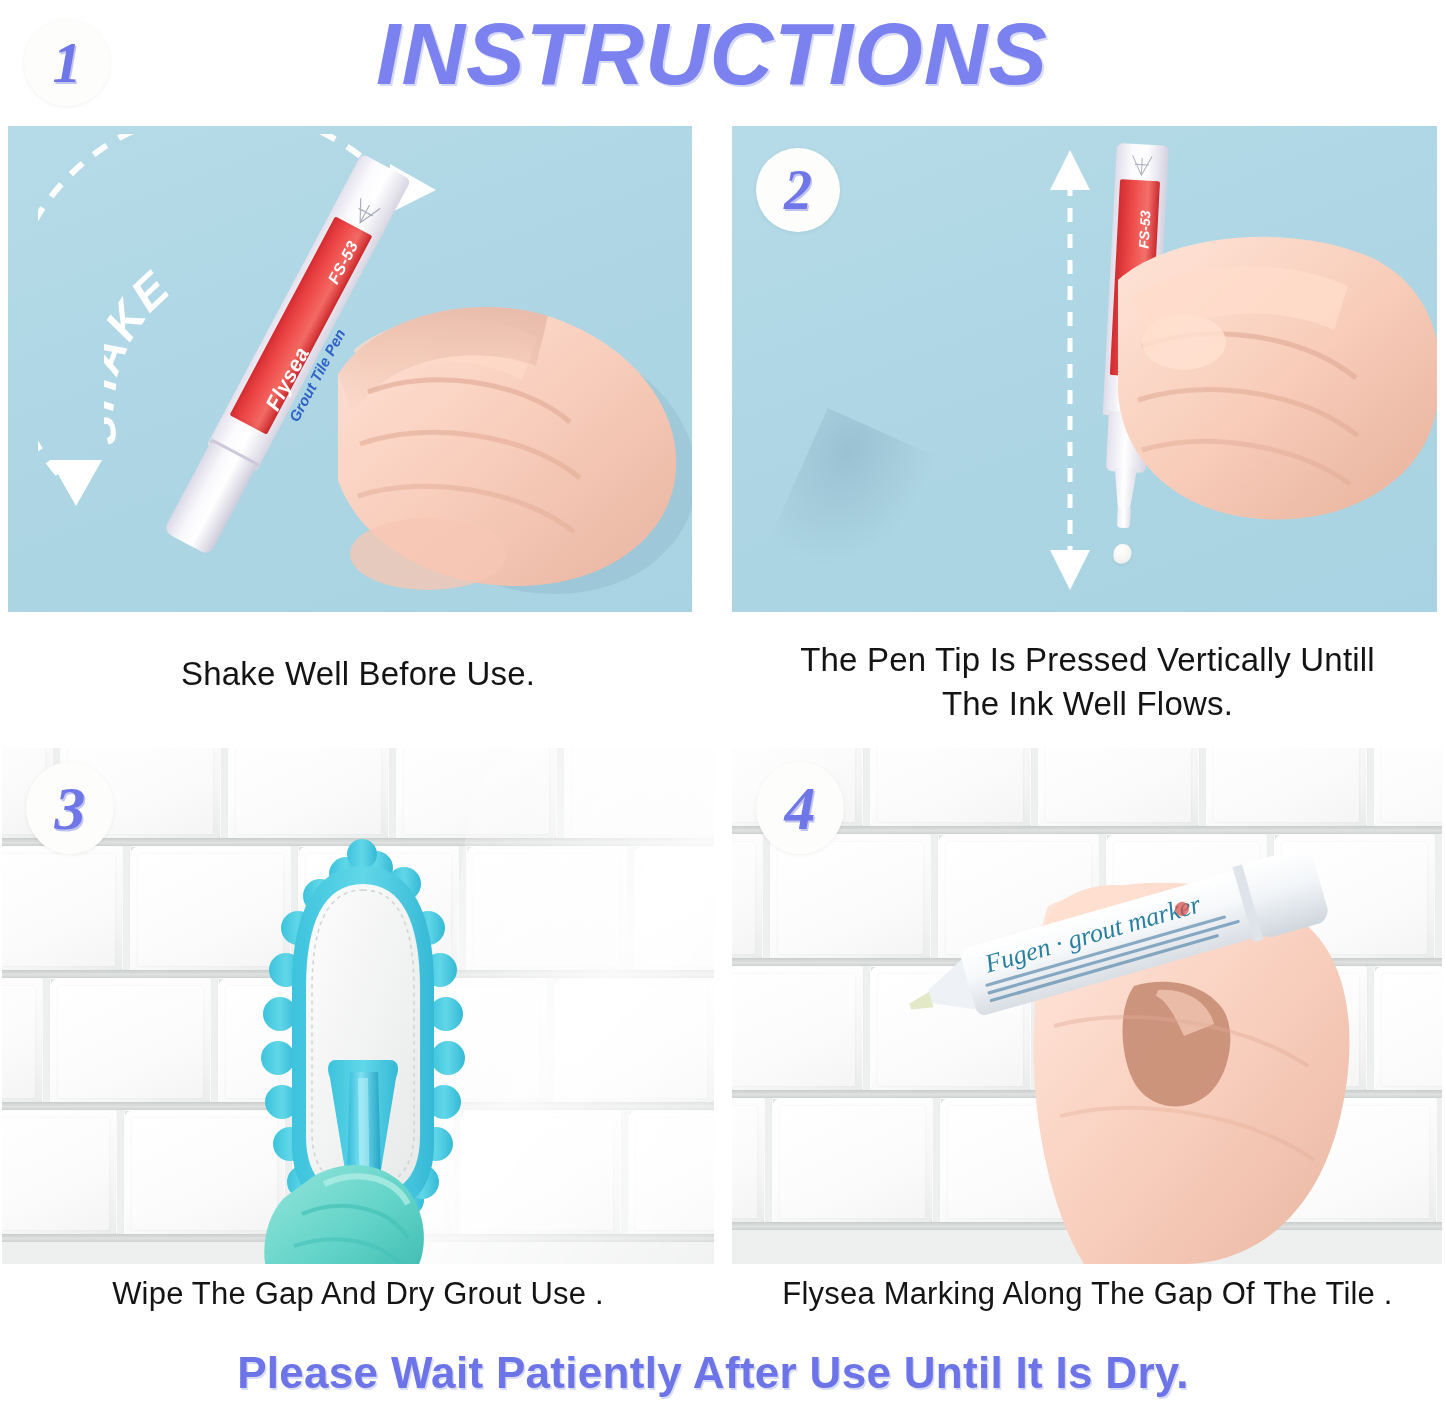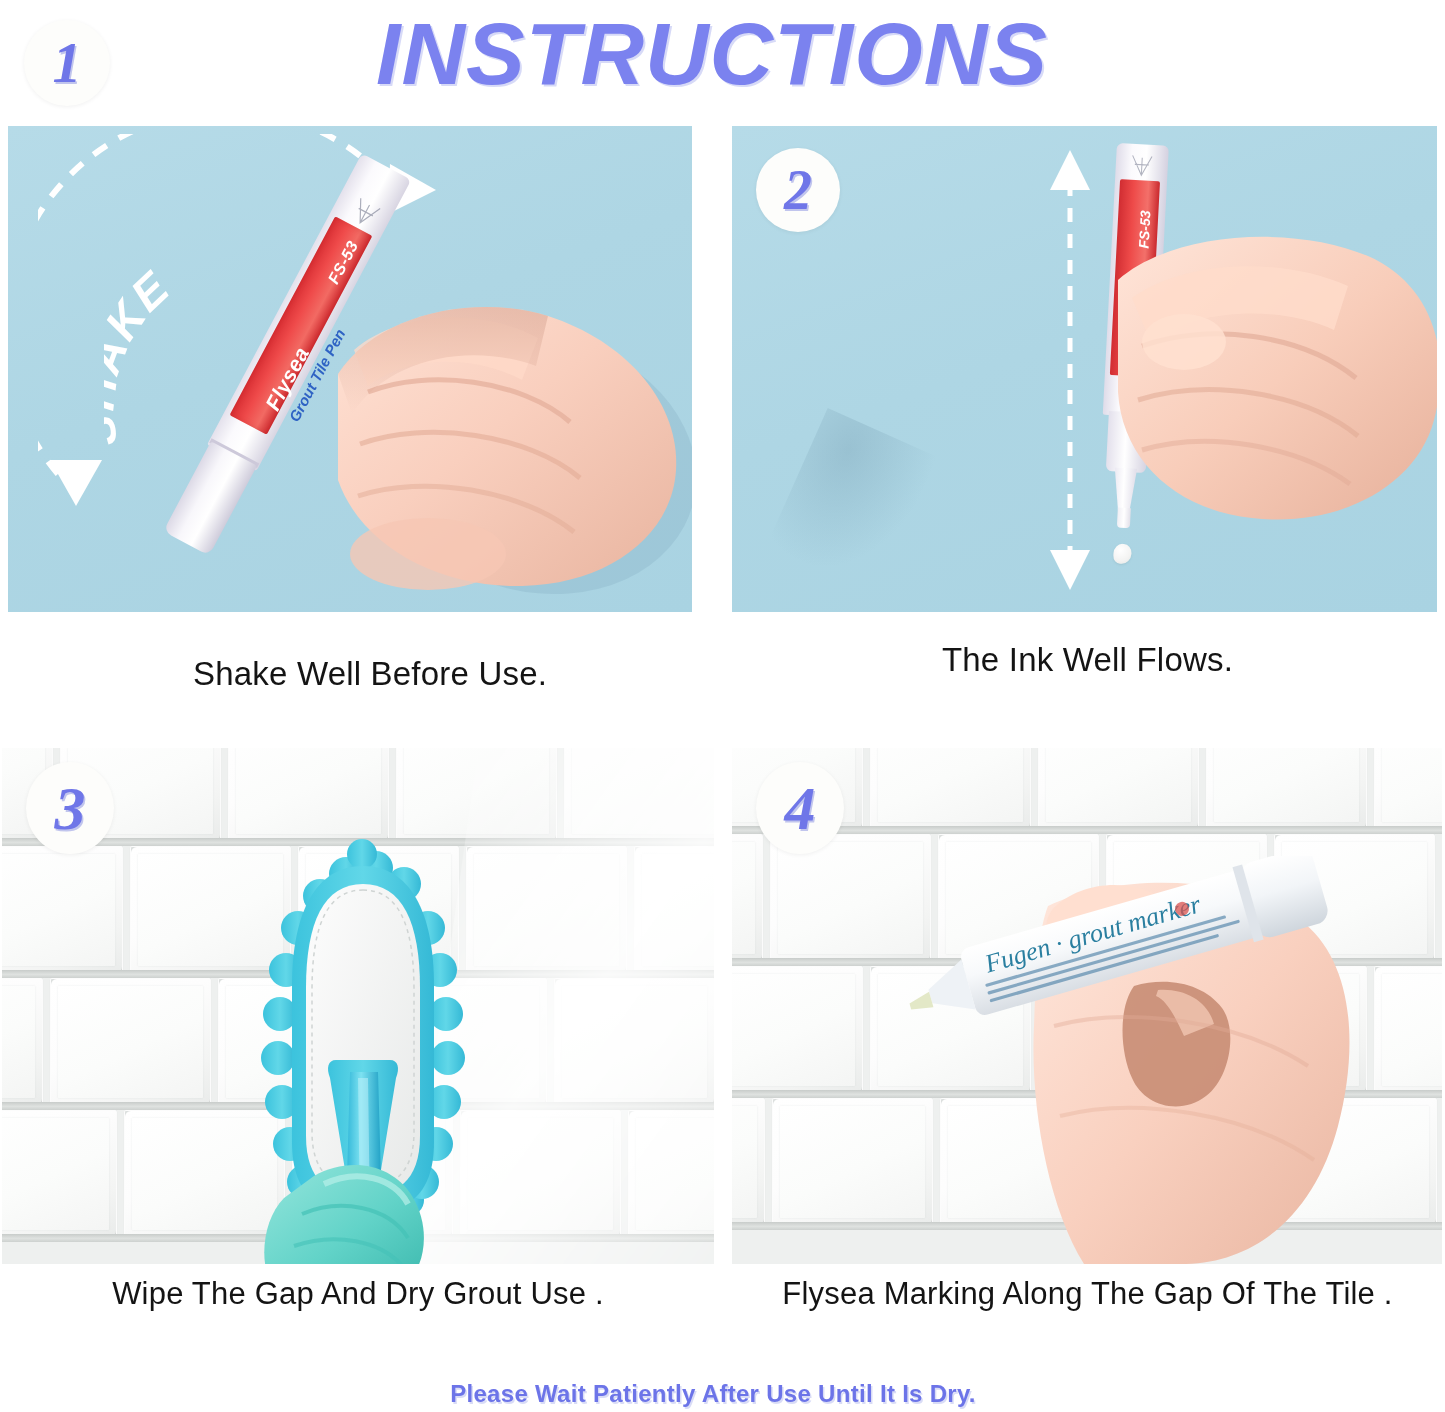--- a/index.html
+++ b/index.html
@@ -358,32 +358,32 @@
   .cap {
     position: absolute;
     text-align: center;
     color: #141414;
     font-family: "Liberation Sans", sans-serif;
     font-size: 33px;
     line-height: 44px;
     letter-spacing: .2px;
     user-select: none;
   }
-  .cap1 { left: 12px;    top: 652px;  width: 716px; }
+  .cap1 { left: 0;    top: 652px;  width: 716px; }
   .cap2 { left: 730px; top: 638px; width: 715px; }
   .cap3 { left: 0;    top: 1272px; width: 716px; font-size: 31px; }
   .cap4 { left: 730px; top: 1272px; width: 715px; font-size: 31px; }
 
   .footer {
     position: absolute;
     left: 0;
-    top: 1380px;
+    top: 1348px;
     width: 1426px;
     text-align: center;
-    font-size: 24px;
+    font-size: 44px;
     font-weight: bold;
     color: #6c74e8;
     letter-spacing: .3px;
     text-shadow: 1.5px 1.5px 0 rgba(130,138,225,.3);
     user-select: none;
   }
 </style>
 </head>
 <body>
 
@@ -712,19 +712,20 @@
   </svg>
 </div>
 
 <div class="badge b4" style="left:756px;top:762px;">
   <span>4</span>
 </div>
 
 <div class="cap cap1">Shake Well Before Use.</div>
 
 <div class="cap cap2">
+  <div>The Pen Tip Is Pressed Vertically Untill</div>
   <div>The Ink Well Flows.</div>
 </div>
 
 <div class="cap cap3">Wipe The Gap And Dry Grout Use .</div>
 <div class="cap cap4">Flysea Marking Along The Gap Of The Tile .</div>
 
 <div class="footer">Please Wait Patiently After Use Until It Is Dry.</div>
 
 </body></html>

